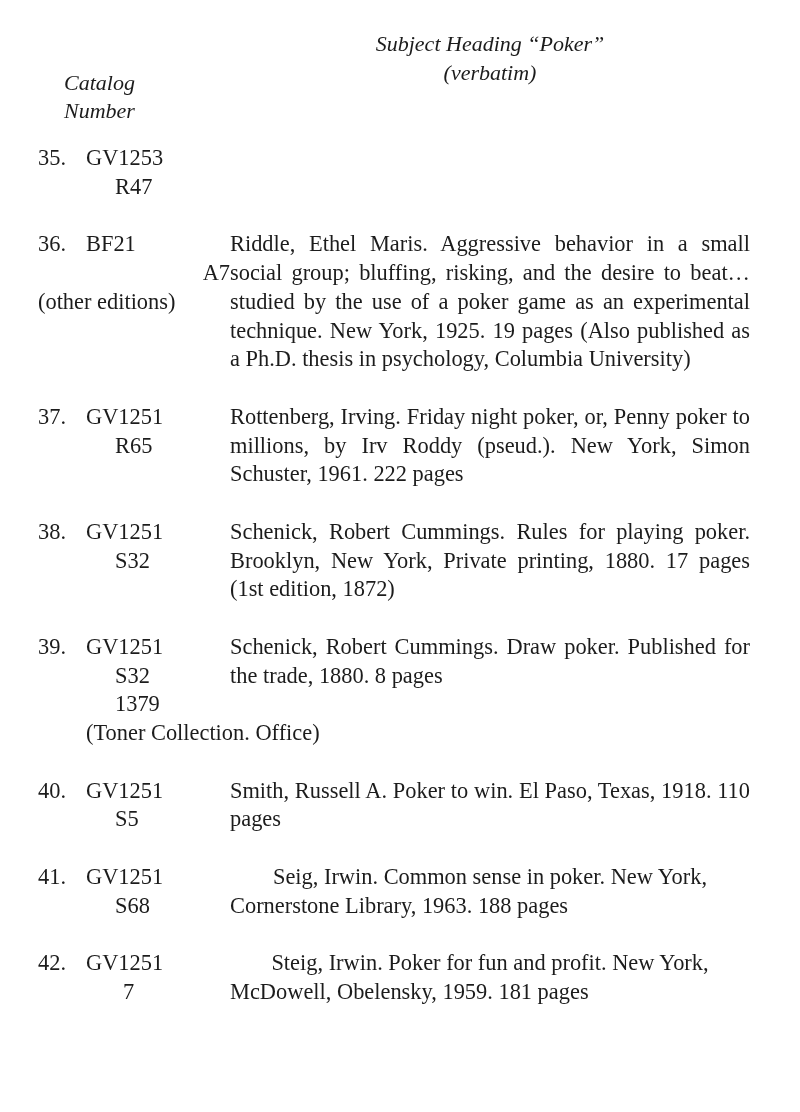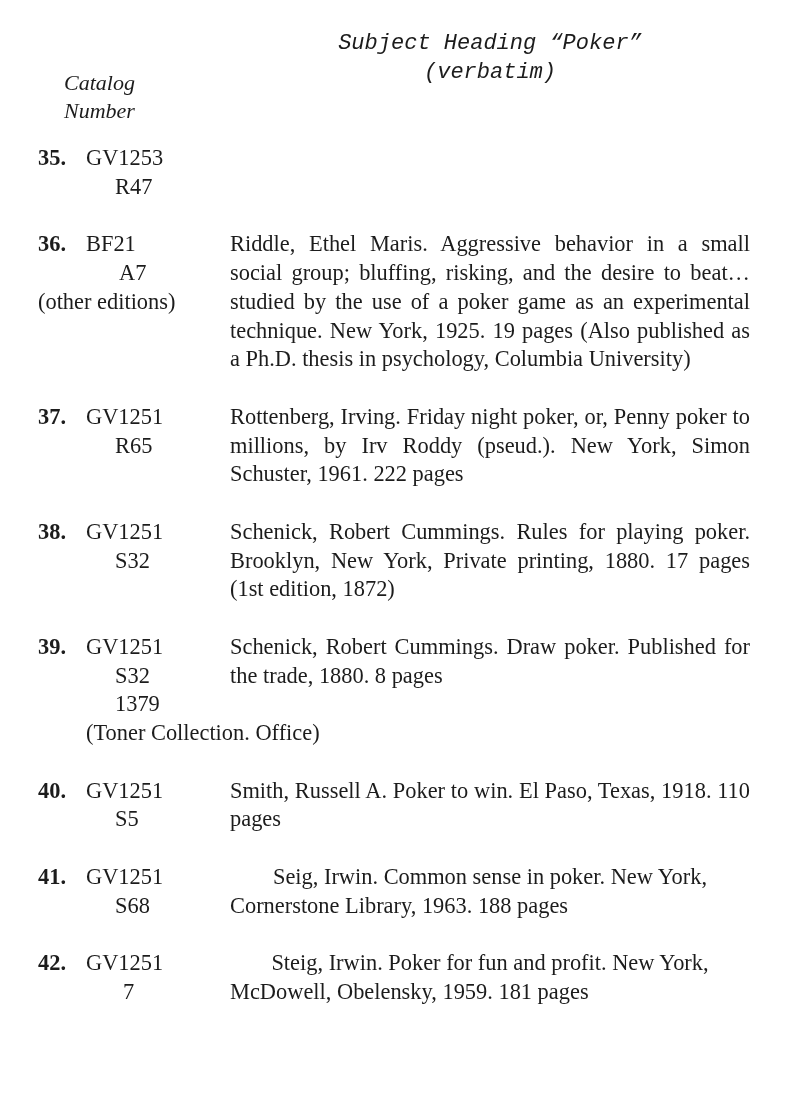--- a/index.html
+++ b/index.html
@@ -35,41 +35,40 @@
       width: 120px;
       margin-top: 10px;
     }
     .header .catalog-head div { white-space: nowrap; }
     .header .info-head {
       position: absolute;
       left: 200px;
       top: 0;
       width: 504px;
       text-align: center;
-      font-family: Liberation Mono, monospace;
     }
     .entries {
       position: absolute;
       left: 0;
       top: 114px;
       width: 712px;
     }
     .entry {
       display: flex;
       font-size: 22.4px;
       line-height: 28.8px;
       margin-bottom: 28.6px;
     }
     .entry .catalog {
       width: 192px;
       flex: 0 0 192px;
       white-space: nowrap;
     }
     .entry .catalog .line { height: 28.8px; }
-    .entry .catalog .num { display: inline-block; width: 48px; font-weight: bold; }
+    .entry .catalog .num { display: inline-block; width: 48px; }
     .entry .catalog .indent { padding-left: 77px; }
     .entry .catalog .indent-small { padding-left: 48px; }
     .entry .desc {
       flex: 0 0 520px;
       width: 520px;
       text-align: justify;
       text-align-last: left;
     }
     .entry .desc.nojust { text-align: center; }
   </style>
@@ -93,21 +92,21 @@
     <div class="entry">
       <div class="catalog">
         <div class="line"><span class="num">35.</span><span>GV1253</span></div>
         <div class="line indent">R47</div>
       </div>
     </div>
 
     <div class="entry">
       <div class="catalog">
         <div class="line"><span class="num">36.</span><span>BF21</span></div>
-        <div class="line" style="padding-left:81px;">A7</div>
+        <div class="line" style="padding-left:81px;text-align:right;">A7</div>
         <div class="line">(other editions)</div>
       </div>
       <div class="desc">Riddle, Ethel Maris. Aggressive behavior in a small social group; bluffing, risking, and the desire to beat… studied by the use of a poker game as an experimental technique. New York, 1925. 19 pages (Also published as a Ph.D. thesis in psychology, Columbia University)</div>
     </div>
 
     <div class="entry">
       <div class="catalog">
         <div class="line"><span class="num">37.</span><span>GV1251</span></div>
         <div class="line indent">R65</div>
       </div>

